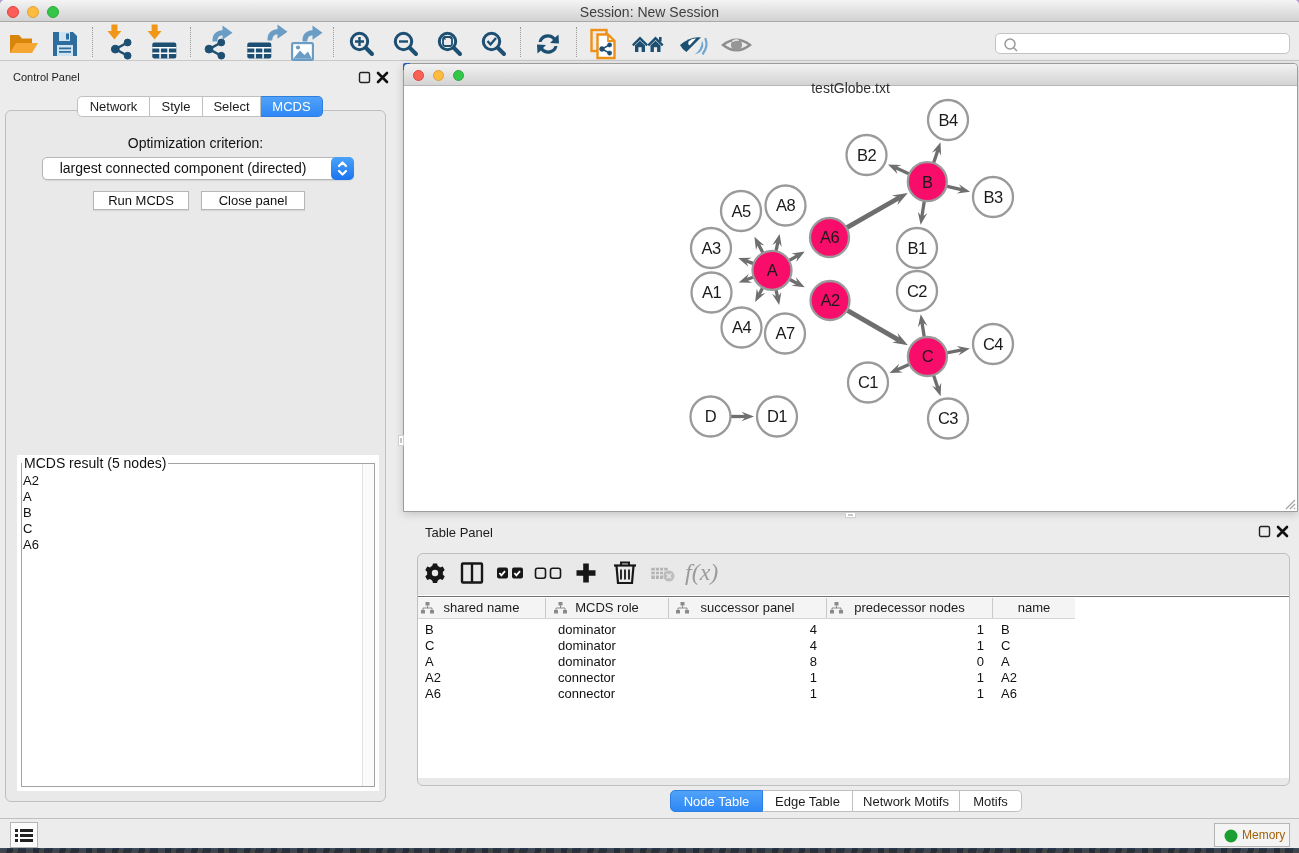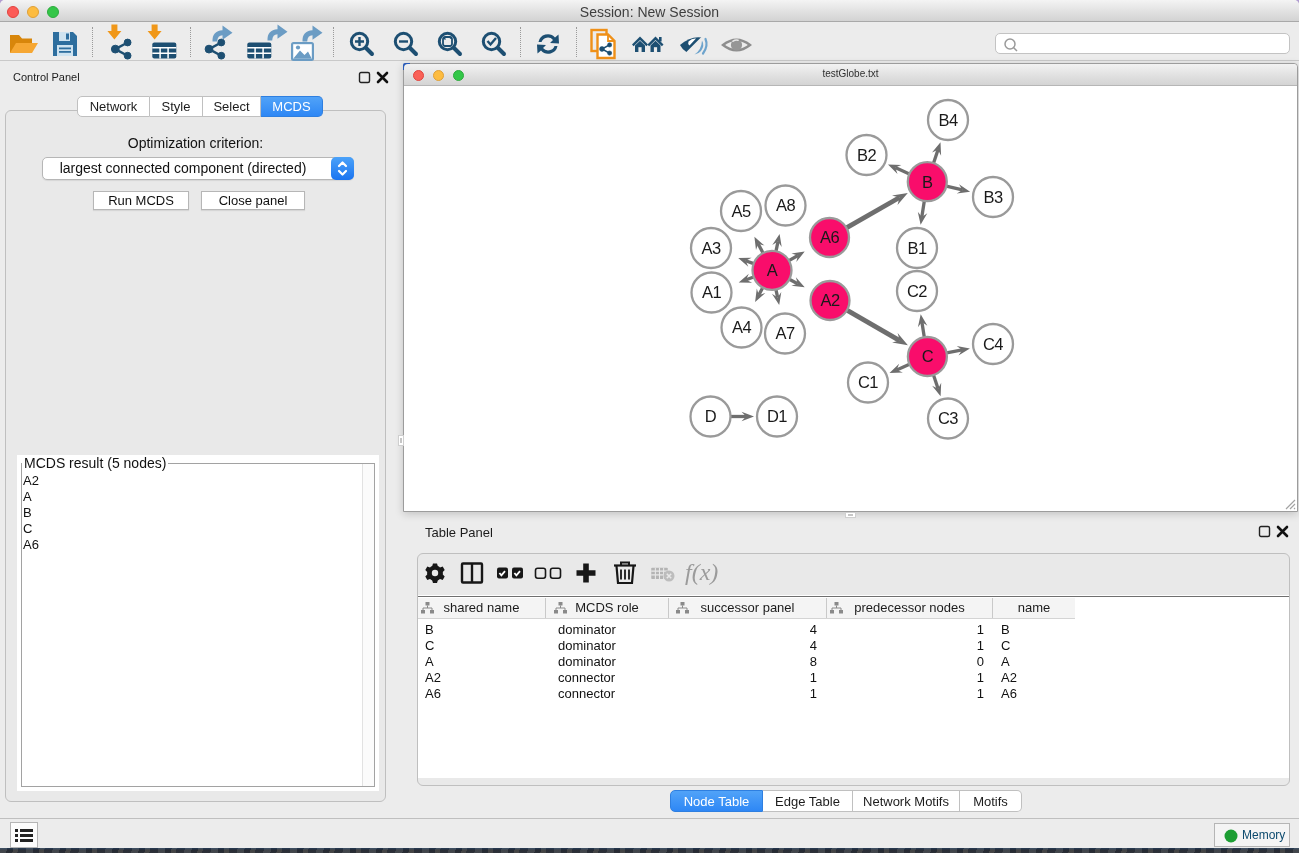--- a/index.html
+++ b/index.html
@@ -42,36 +42,36 @@
 #mcds-border { left:21px; top:463px; width:354px; height:324px; border:1px solid #a2a2a2; }
 #mcds-legend { left:22px; top:455px; background:#fff; padding:0 2px; font-size:14px; color:#111; }
 #mcds-list { left:23px; top:473px; font-size:13px; color:#111; line-height:16px; }
 #mcds-sb { left:362px; top:464px; width:12px; height:322px; background:#fbfbfb; border-left:1px solid #e2e2e2; }
 
 #gwin { left:403px; top:63px; width:895px; height:449px; background:#fff;
   border:1px solid #9c9c9c; border-radius:4px 4px 0 0; box-shadow:0 2px 8px rgba(0,0,0,.18); }
 #gtitle { position:absolute; left:0; top:0; width:100%; height:22px; border-radius:4px 4px 0 0;
   background:linear-gradient(180deg,#f2f2f2,#dfdfdf 60%,#d4d4d4); border-bottom:1px solid #b6b6b6; }
 #gtitle .tl { position:absolute; width:11px; height:11px; border-radius:50%; top:6px; }
-#gtitle-text { position:absolute; top:4px; left:0; width:100%; text-align:center; font-size:10px; color:#2f2f2f; }
+#gtitle-text { position:absolute; top:16px; left:0; width:100%; text-align:center; font-size:14px; color:#2f2f2f; }
 .grip { position:absolute; }
 
 #tp-title { left:425px; top:525px; font-size:13px; color:#1c1c1c; }
 #tp-box { left:417px; top:553px; width:873px; height:233px; background:#e9e9e9;
   border:1px solid #bfbfbf; border-radius:6px; }
 #tbl-white { left:418px; top:595px; width:871px; height:183px; background:#fff; }
 #tbl-head { left:418px; top:598px; width:657px; height:21px; background:#f4f4f4; border-bottom:1px solid #d4d4d4; }
 .th { position:absolute; top:0; height:20px; border-right:1px solid #c9c9c9; font-size:13px; color:#1c1c1c;
   text-align:center; line-height:20px; }
 .tr { position:absolute; font-size:13px; color:#111; height:16px; line-height:16px; }
 .num { text-align:right; }
 
 #statusbar { left:0; top:818px; width:1299px; height:30px; background:#ececec; border-top:1px solid #bfbfbf; }
 #memory { position:absolute; left:1214px; top:4px; width:76px; height:24px; background:#f4f4f4;
-  border:1px solid #b5b5b5; font-size:12px; color:#0c4a6e; }
+  border:1px solid #b5b5b5; font-size:12px; color:#a16207; }
 #listbtn { position:absolute; left:10px; top:3px; width:28px; height:26px; background:#fcfcfc; border:1px solid #b5b5b5; }
 </style>
 </head>
 <body>
 <div id="wallpaper" class="abs"></div>
 <div id="wpstrip" class="abs"></div>
 <div id="app" class="abs">
 <div id="titlebar" class="abs">
   <div class="tl" style="left:7px;background:#fc5b57;border:0.5px solid #e2433e;"></div>
   <div class="tl" style="left:27px;background:#fdbc40;border:0.5px solid #e0a036;"></div>

